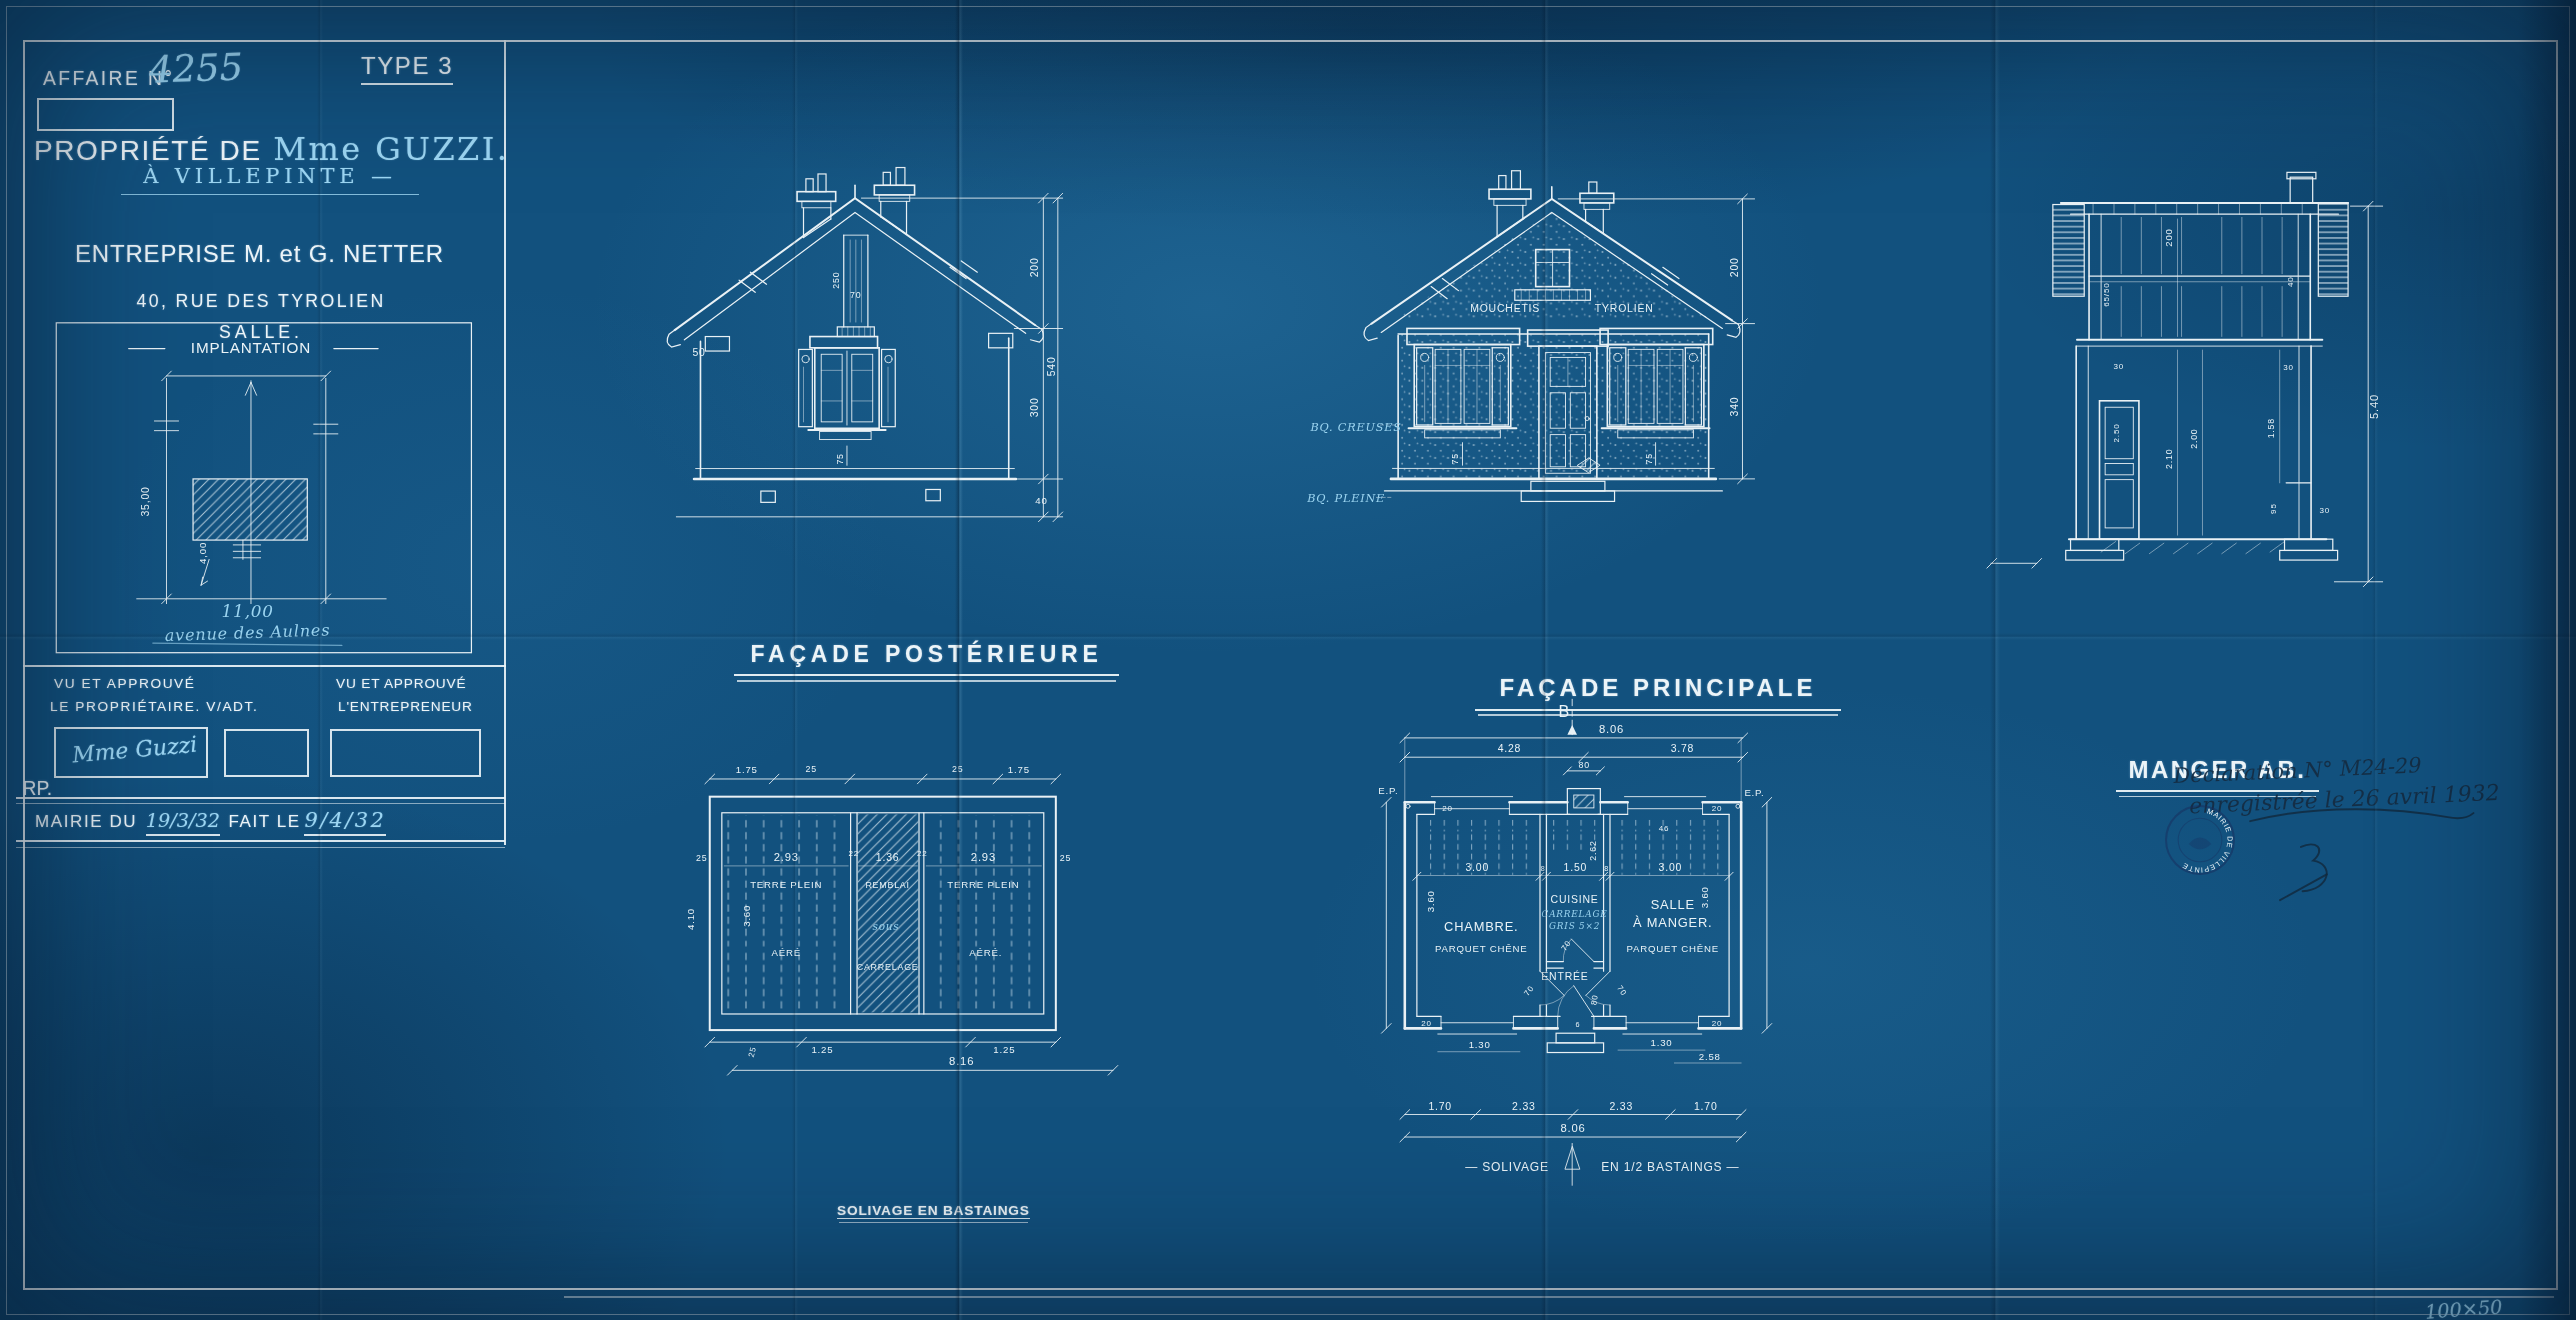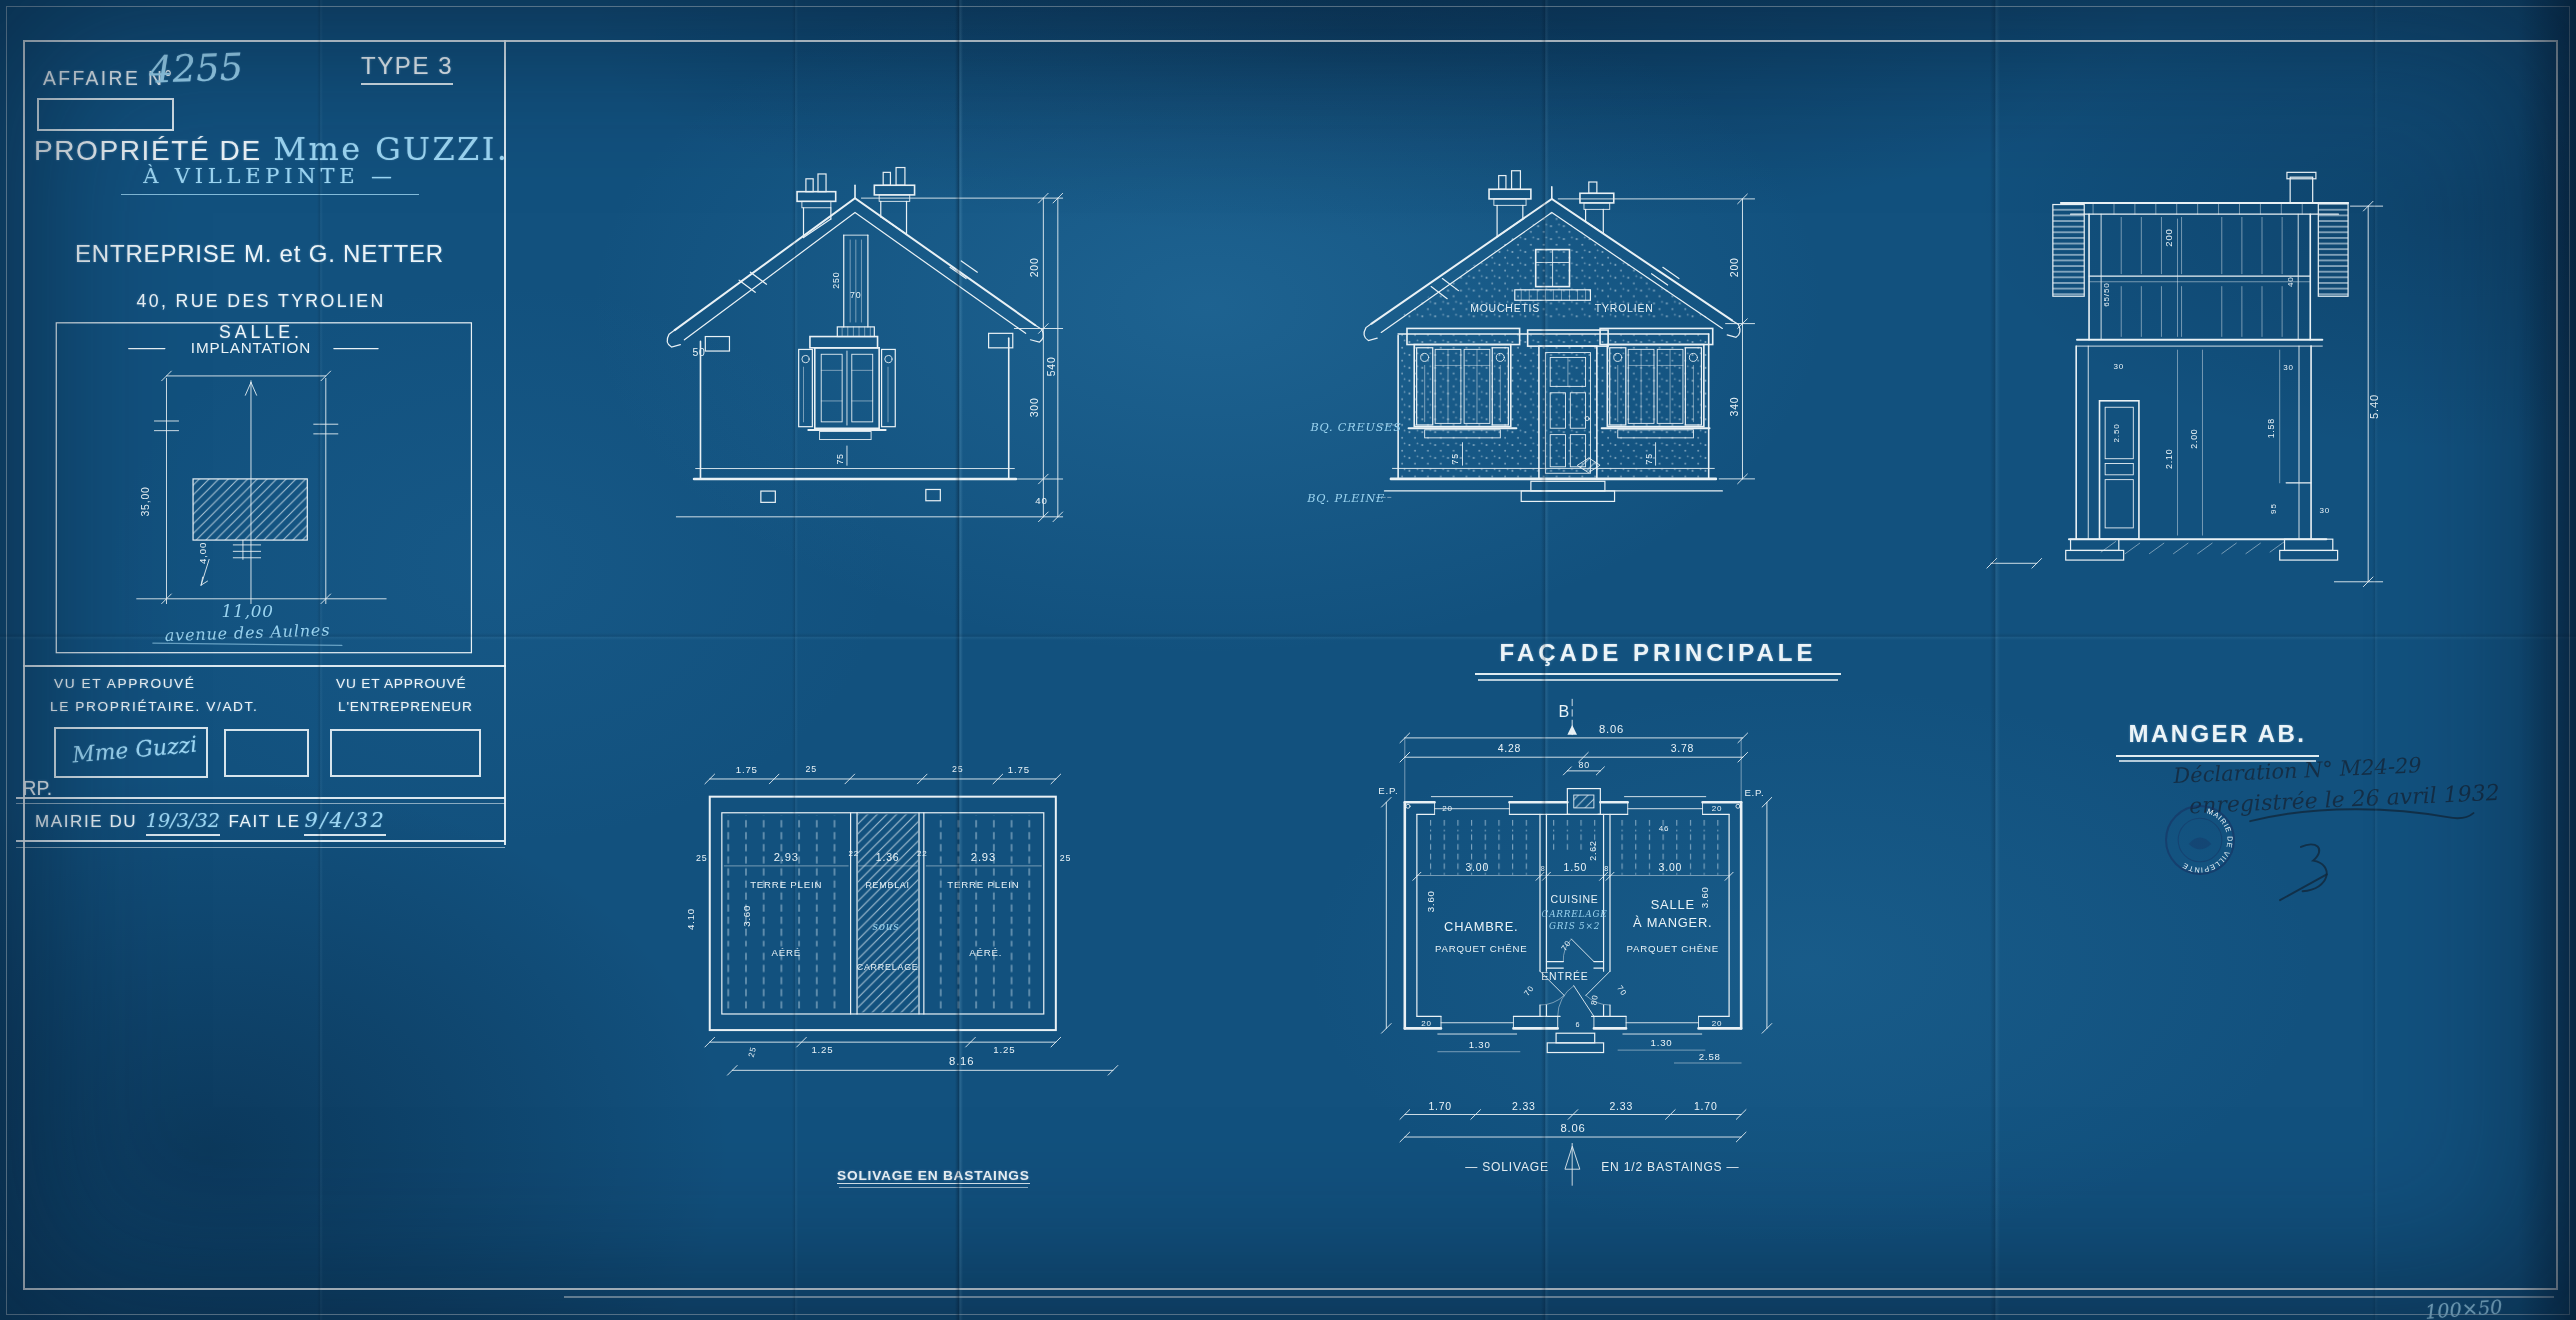--- a/index.html
+++ b/index.html
@@ -511,20 +511,21 @@
     <text x="474" y="462" font-size="12" text-anchor="middle">2.58</text>
     <text x="139" y="524" font-size="13" text-anchor="middle">1.70</text>
     <text x="243" y="524" font-size="13" text-anchor="middle">2.33</text>
     <text x="364" y="524" font-size="13" text-anchor="middle">2.33</text>
     <text x="469" y="524" font-size="13" text-anchor="middle">1.70</text>
     <text x="304" y="552" font-size="14" text-anchor="middle">8.06</text>
     <text x="222" y="600" font-size="15" letter-spacing="2" text-anchor="middle">— SOLIVAGE</text>
     <text x="425" y="600" font-size="15" letter-spacing="2" text-anchor="middle">EN 1/2 BASTAINGS —</text>
   </svg>
 
+  <div class="abs t-deco cap" style="left:734px;top:641px;width:385px;font-size:23px;letter-spacing:4.8px;font-weight:600;">FAÇADE POSTÉRIEURE</div>
   <div class="abs t-deco cap" style="left:1475px;top:639px;width:366px;font-size:24px;letter-spacing:4px;font-weight:600;">FAÇADE PRINCIPALE</div>
   <div class="abs t-deco cap" style="left:2116px;top:684px;width:203px;font-size:24px;letter-spacing:2.4px;font-weight:600;">MANGER AB.</div>
   <div class="abs t-deco cap-sm" style="left:837px;top:1095px;width:193px;font-size:13.7px;letter-spacing:0.8px;font-weight:600;">SOLIVAGE EN BASTAINGS</div>
 
   <div class="abs" style="left:2174px;top:757px;transform:rotate(-2.5deg);">
     <div class="ink" style="font-size:21px;">Déclaration N° M24-29</div>
     <div class="ink" style="font-size:22px;margin:6.4px 0 0 14.5px;">enregistrée le 26 avril 1932</div>
   </div>
 
   <svg style="left:2162px;top:802px;" width="76" height="76" viewBox="0 0 94 94">

